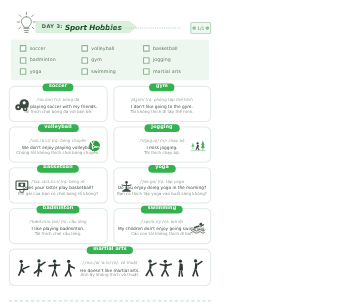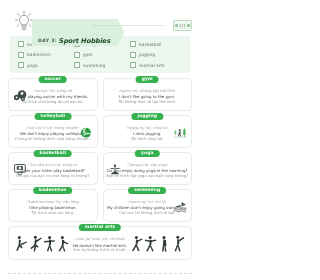--- a/index.html
+++ b/index.html
@@ -14,21 +14,21 @@
     content:"";position:absolute;left:8px;right:8px;bottom:6px;height:0;
     border-bottom:1.5px dashed #cfe3d2;
   }
 
   
   .header{position:relative;height:34px;}
   .bulb{position:absolute;left:13px;top:8px;width:22px;height:26px;}
   .banner{
     position:absolute;left:32px;top:19px;height:11px;
     background:#d9f0dd;border-radius:1px;
-    padding:16px 14px 0 6px;display:flex;align-items:center;
+    padding:0 14px 0 6px;display:flex;align-items:center;
     clip-path:polygon(0 0,calc(100% - 7px) 0,100% 50%,calc(100% - 7px) 100%,0 100%);
   }
   .banner .day{
     font-size:4.6px;letter-spacing:.35px;color:#4a5a4d;font-weight:bold;
     text-transform:uppercase;
   }
   .banner .ttl{
     font-size:6.6px;color:#1f4d27;font-weight:bold;font-style:italic;
     margin-left:2px;letter-spacing:-.1px;
   }

